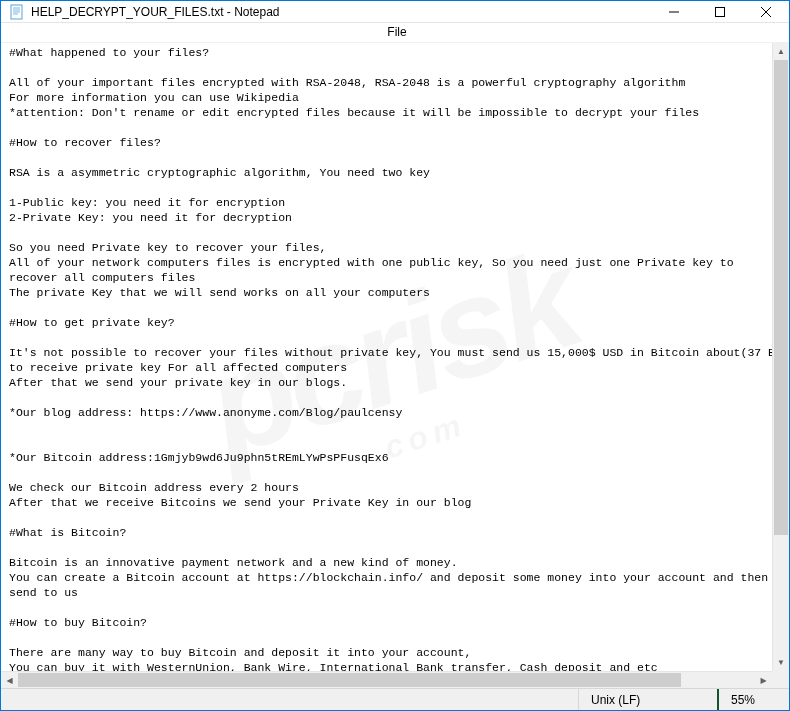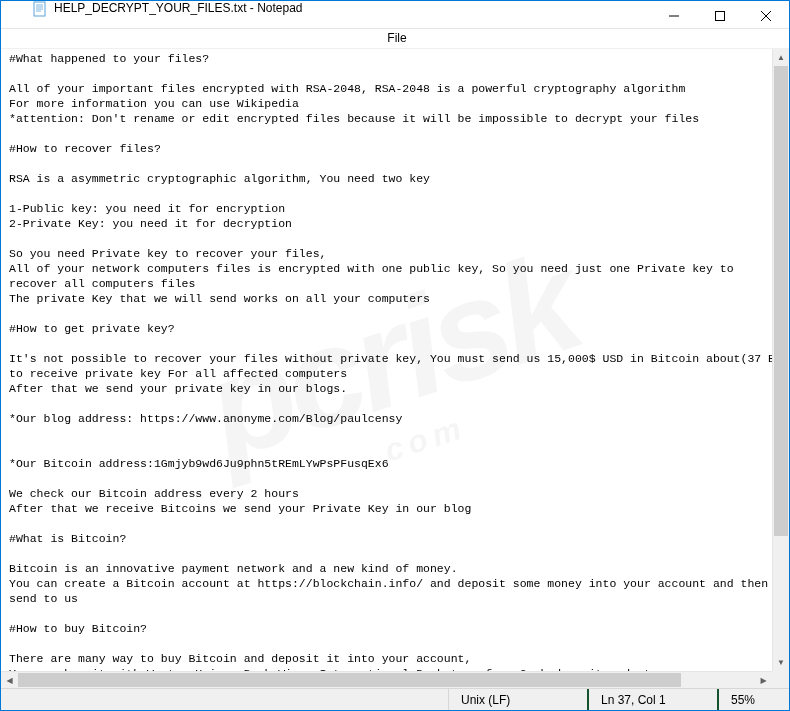--- a/index.html
+++ b/index.html
@@ -8,24 +8,24 @@
       background: #ffffff;
       width: 790px;
       height: 711px;
       overflow: hidden;
       display: flex;
       flex-direction: column;
       border: 1px solid #0078d7;
     }
     .title-bar {
       background: #ffffff;
-      height: 28px;
-      display: flex;
+      height: 22px;
+      display: flex;
+      align-items: center;
       border-bottom: 1px solid #e5e5e5;
-      padding-left: 23px;
     }
     .title-bar .icon {
       width: 16px;
       height: 16px;
       margin-left: 8px;
       margin-right: 6px;
       display: inline-flex;
       align-items: center;
       justify-content: center;
     }
@@ -276,15 +276,14 @@
       <div class="scroll-thumb-h"></div>
     </div>
     <div class="scroll-arrow-h" style="right:0;">▶</div>
   </div>
   <div class="sb-corner"></div>
 </div>
 
 <div class="status-bar">
   <div class="status-spacer"></div>
   <div class="status-cell" style="width:140px;">Unix (LF)</div>
-  <div class="status-cell" style="width:130px;">Ln 37, Col 1</div>
   <div class="status-cell" style="width:70px;border-right:none;">55%</div>
 </div>
 
 </body></html>

